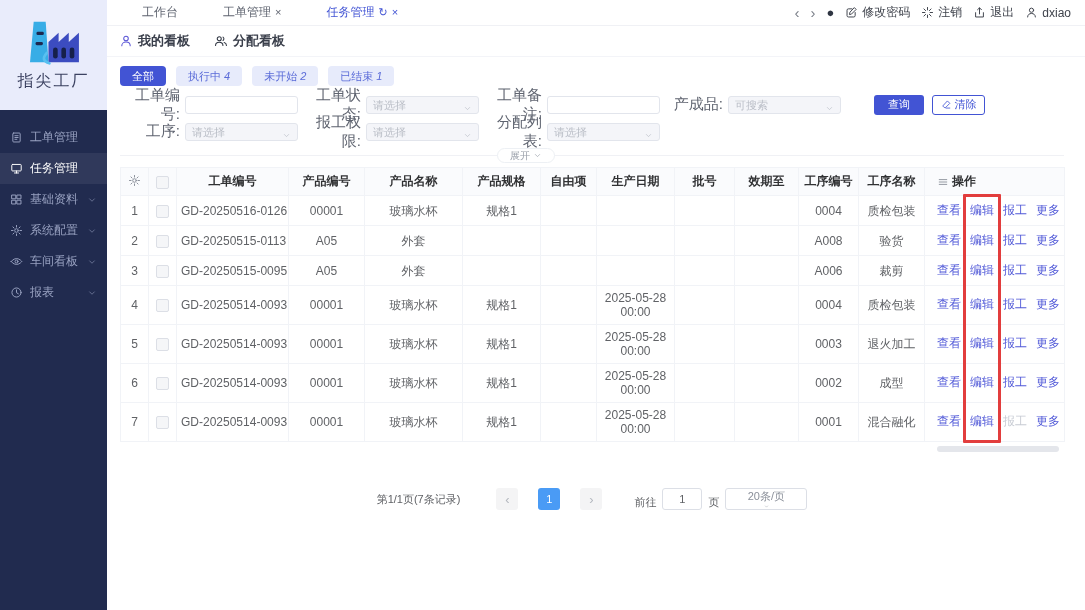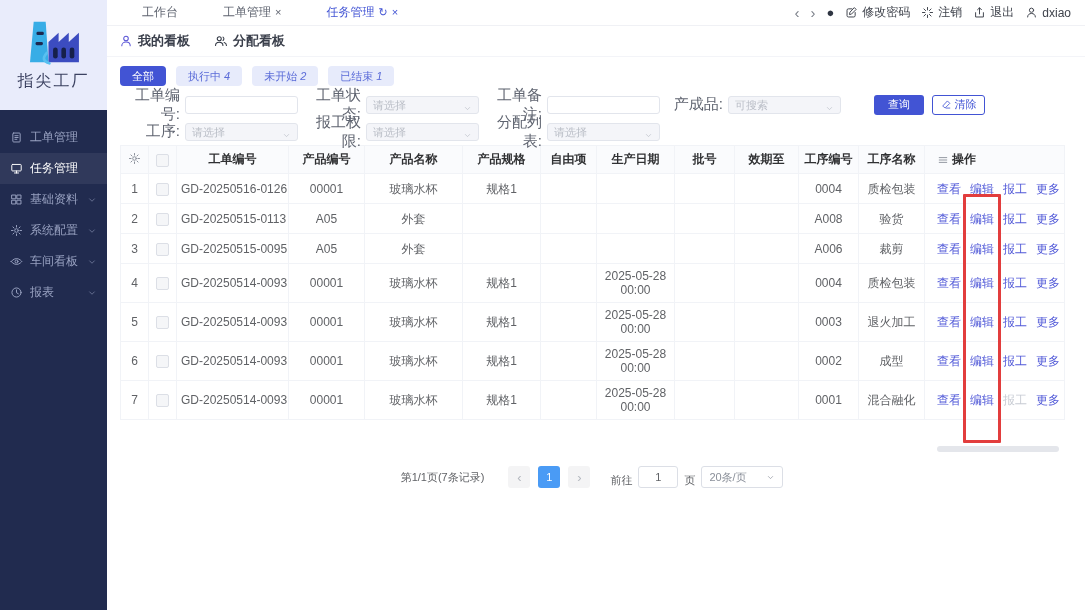--- a/index.html
+++ b/index.html
@@ -93,50 +93,50 @@
     font-size:10px; display:flex; align-items:center; gap:3px; cursor:pointer; }
   .expand-pill .ic { width:9px; height:9px; }
 
   
   table.grid { width:944px; border-collapse:collapse; table-layout:fixed; margin-top:4px; }
   .grid th,.grid td { border:1px solid #f1f3f7; text-align:center; padding:5px 4px;
     overflow:hidden; white-space:nowrap; }
   .grid thead th { height:25px; background:#fafbfd; color:#303133; font-weight:bold; font-size:12px; }
   .grid tbody td { height:30px; color:#606266; font-size:12px; line-height:14px; }
   .grid td.datecol { white-space:normal; }
-  .grid th.ops,.grid td.ops { text-align:left; padding-left:12px; }
+  .grid th.ops,.grid td.ops { text-align:left; padding-left:12px;font-family:Liberation Mono, monospace; }
   .grid th.ops { display:table-cell; }
   .opshead { display:flex; align-items:center; gap:3px; justify-content:flex-start; color:#303133; }
   .opshead .ic { width:12px; height:12px; color:#8a8f99; }
   .gearhead .ic { width:13px; height:13px; color:#8a8f99; }
   .cb { display:inline-block; width:13px; height:13px; border:1px solid #dcdfe6; border-radius:2px;
     background:#f5f6f8; vertical-align:middle; cursor:pointer; }
   .oplink { color:var(--link,#5159d8); margin-right:9px; cursor:pointer; }
   .oplink:last-child { margin-right:0; }
   .oplink.disabled { color:#c8ccd4; cursor:default; }
 
   
   .highlight-box { position:absolute; border:3px solid var(--highlight-red,#e23d3d); z-index:6;
     pointer-events:none; border-radius:1px; }
   .hscroll-thumb { position:absolute; width:122px; height:6px; border-radius:3px; background:#e4e6eb; }
 
   
-  .pagination { width:944px; display:flex; align-items:center; justify-content:center; gap:8px;
+  .pagination { width:944px; display:flex; align-items:center; justify-content:center; gap:20px;
     margin-top:46px; font-size:11px; color:#606266; }
   .pg-summary { margin-right:16px; }
   .pg-btn { width:22px; height:22px; border:none; border-radius:3px; background:#f4f4f5;
     color:#b4b8bf; font-size:13px; cursor:pointer; display:flex; align-items:center; justify-content:center;
     font-family:inherit; }
   .pg-btn.page { background:var(--pagination-active,#4a9bf5); color:#fff; font-size:11px; }
   .goto-group { display:flex; align-items:flex-end; gap:6px; margin-left:12px; }
   .goto-input { width:40px; height:22px; border:1px solid #dcdfe6; border-radius:3px; text-align:center;
     font-size:11px; color:#606266; font-family:inherit; }
   .size-select { width:82px; height:22px; border:1px solid #dcdfe6; border-radius:3px; display:flex;
     align-items:center; justify-content:space-between; padding:0 7px; color:#8a8f99; background:#fff;
-    cursor:pointer; }
+    cursor:pointer;flex-direction:column; }
   .size-select .ic { width:9px; height:9px; }
 </style>
 </head>
 <body>
 
 <div class="app">
 
   <aside class="sidebar">
     <div class="logo-panel">
       <svg class="logo-svg" viewBox="0 0 60 52">
@@ -358,20 +358,28 @@
               <div class="ctl selectbox">
                 <span>请选择</span>
                 <svg class="ic " viewBox="0 0 16 16">
                   <path d="M4.2 6.2L8 10l3.8-3.8"></path>
                 </svg>
               </div>
             </div>
           </div>
       </div>
 
+      <div class="expand-wrap">
+        <div class="expand-pill">
+          <span>展开</span>
+          <svg class="ic" viewBox="0 0 16 16">
+              <path d="M4.2 6.2L8 10l3.8-3.8"></path>
+            </svg>
+        </div>
+      </div>
 
       <table class="grid">
         <colgroup>
             <col style="width: 28px;">
             <col style="width: 28px;">
             <col style="width: 112px;">
             <col style="width: 76px;">
             <col style="width: 98px;">
             <col style="width: 78px;">
             <col style="width: 56px;">

